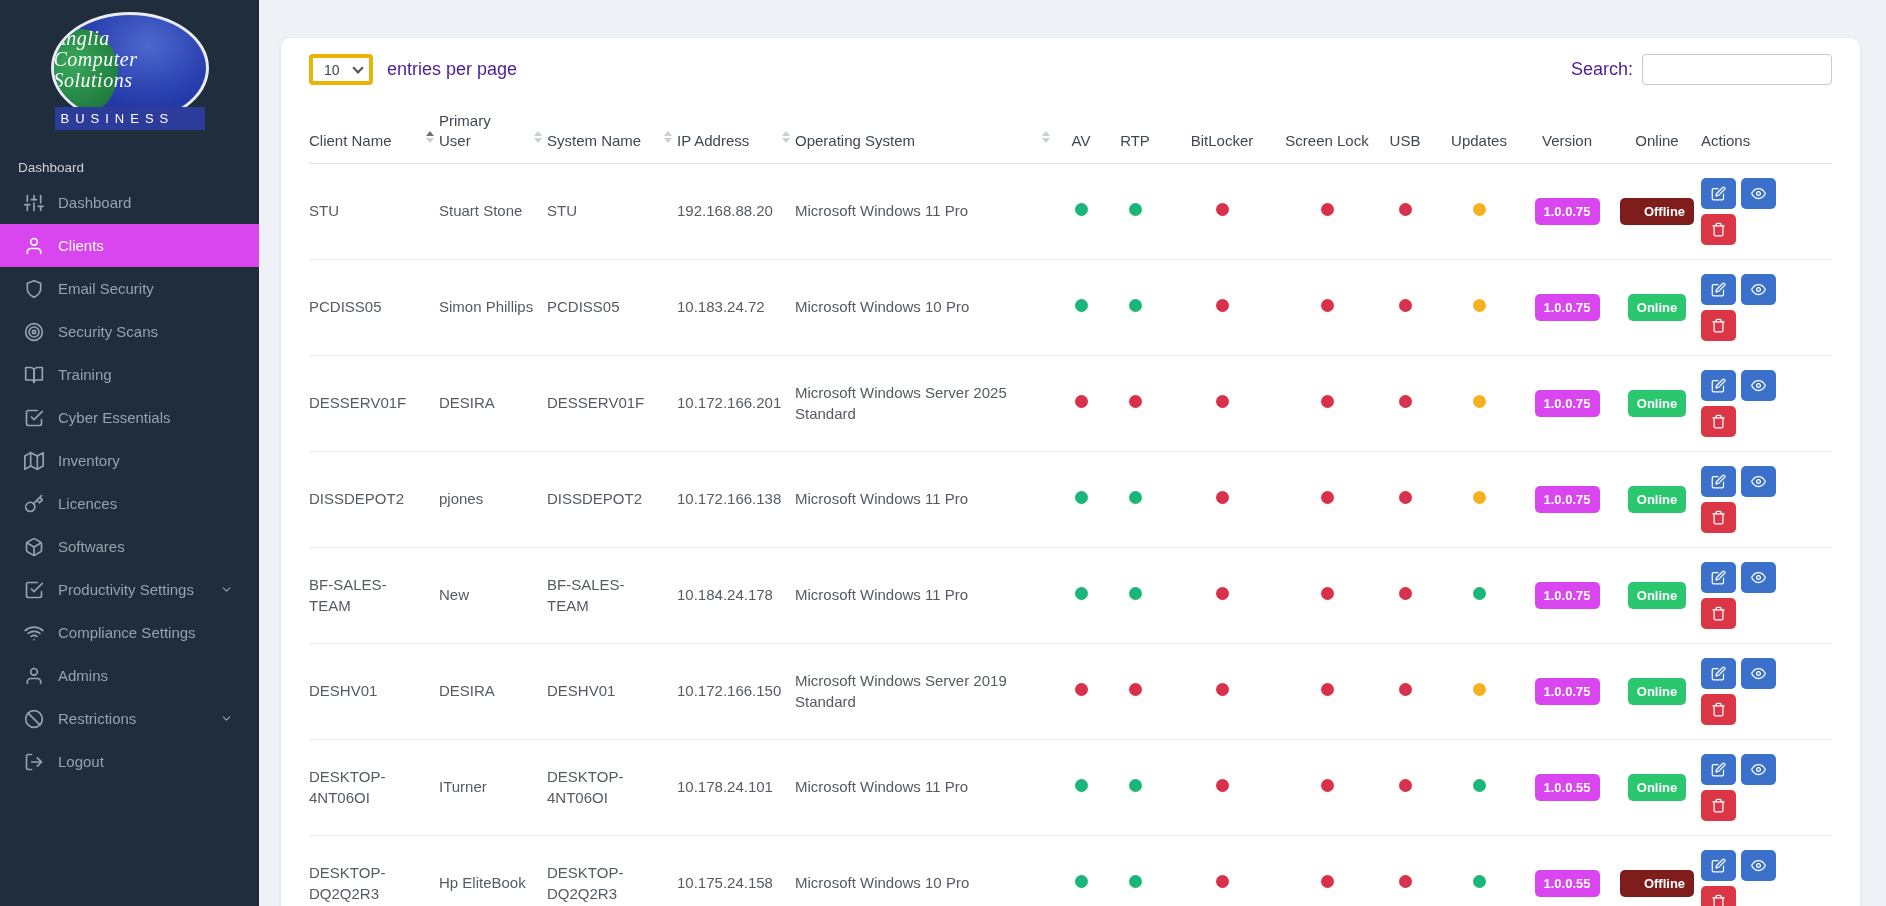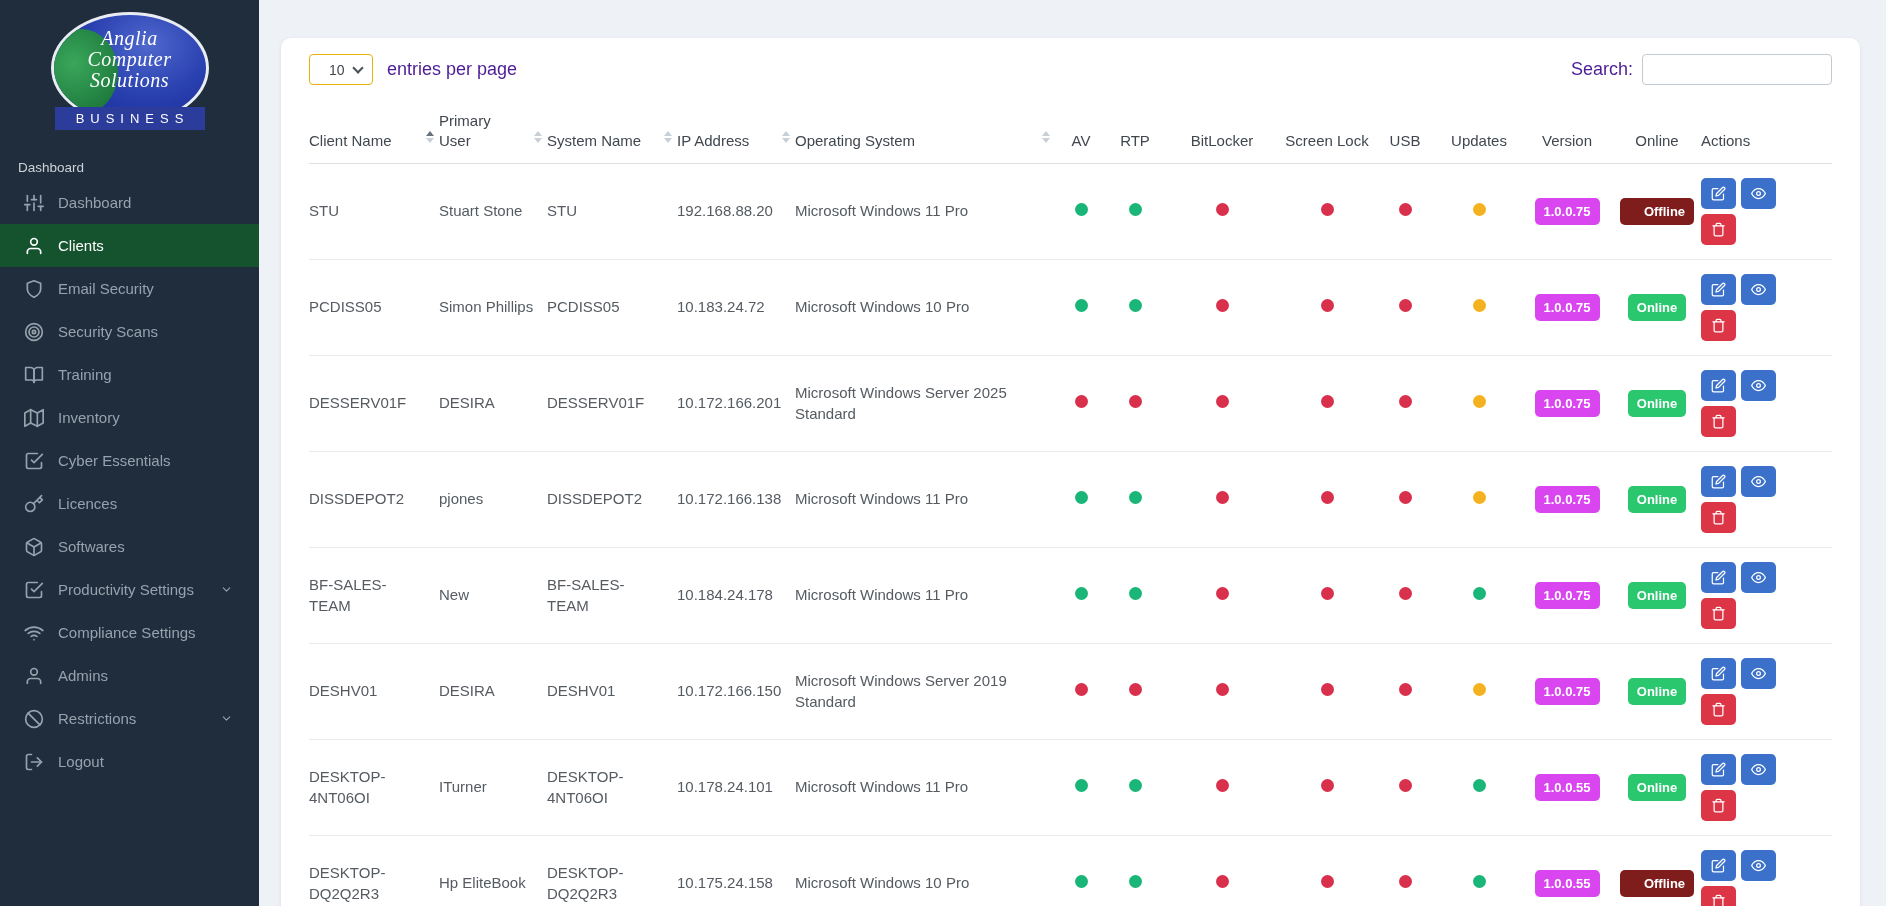--- a/index.html
+++ b/index.html
@@ -2,56 +2,56 @@
 <html><head>
 <meta charset="utf-8">
 <style>
   * { margin:0; padding:0; box-sizing:border-box; }
   html,body { width:1886px; height:906px; overflow:hidden;
     font-family:"Liberation Sans","DejaVu Sans",sans-serif; background:#eef1f6; }
 
   
   .sidebar { position:fixed; left:0; top:0; width:259px; height:906px;
     background:#202d3c; color:#97a2ad; }
-  .logo-wrap { width:170px; margin:12px auto 0; text-align:center; }
+  .logo-wrap { width:170px; margin:12px auto 0; }
   .logo-ellipse { position:relative; width:158px; height:112px; margin:0 auto;
     border-radius:50%; border:3px solid #e9edf3; overflow:hidden;
     background:radial-gradient(ellipse at 62% 28%, #4f68cd 0%, #2a41b0 45%, #1b2f9e 80%); }
   .logo-green { position:absolute; left:-10px; top:14px; width:74px; height:86px;
     border-radius:50%; background:radial-gradient(circle at 40% 40%, #39a75a, #1e7a3d 75%); }
   .logo-text { position:relative; z-index:2; color:#fff; padding-top:13px;
     font-family:"Liberation Serif","DejaVu Serif",serif; font-style:italic;
     font-size:20px; line-height:1.04; letter-spacing:.5px; }
   .logo-banner { position:relative; z-index:3; width:150px; margin:-17px auto 0;
     background:#2b3c9a; color:#fff; font-size:13px; font-weight:normal;
     letter-spacing:6px; padding:4px 0 4px 6px; }
   .side-section { margin:30px 0 6px; padding-left:18px; font-size:13.5px; color:#ccd2d8; }
   .nav { list-style:none; }
   .nav-item { position:relative; display:flex; align-items:center; height:43px;
     padding-left:24px; cursor:pointer; font-size:15px; color:#97a2ad; }
-  .nav-item.active { background:#14532d; color:#fff; }
+  .nav-item.active { background:#d946ef; color:#fff; }
   .nav-icon { width:20px; height:20px; margin-right:14px; display:inline-flex; }
   .nav-icon svg { width:20px; height:20px; stroke:currentColor; fill:none;
     stroke-width:2; stroke-linecap:round; stroke-linejoin:round; }
   .nav-chevron { position:absolute; right:26px; display:inline-flex; }
   .nav-chevron svg { width:13px; height:13px; stroke:currentColor; fill:none;
     stroke-width:2; stroke-linecap:round; stroke-linejoin:round; }
 
   
   .main { margin-left:259px; padding:38px 26px 0 22px; }
   .card { background:#fff; border-radius:10px; box-shadow:0 1px 4px rgba(25,40,60,.08);
     padding:16px 28px 0; min-height:1050px; }
 
   .controls { display:flex; align-items:center; justify-content:space-between;
     margin-bottom:26px; }
   .entries { display:flex; align-items:center; }
   .select-wrap { position:relative; margin-right:14px; }
   .select-wrap select { appearance:none; -webkit-appearance:none; width:64px; height:31px;
-    border:1px solid #eab308; border-radius:4px; background:#fff; font-size:14px;
-    color:#40474f; padding:0 24px 0 19px; font-family:inherit; }
+    border:4px solid #eab308; border-radius:4px; background:#fff; font-size:14px;
+    color:#40474f; padding:0 24px 0 11px; font-family:inherit; }
   .select-wrap .chev { position:absolute; right:11px; top:10px; width:8px; height:8px;
     border-left:2px solid #4a5158; border-bottom:2px solid #4a5158;
     transform:rotate(-45deg); pointer-events:none; }
   .entries-label, .search-label { font-size:18px; color:#4c1d95; }
   .searchbox { display:flex; align-items:center; }
   .searchbox input { width:190px; height:31px; margin-left:9px;
     border:1px solid #c3cad2; border-radius:4px; font-size:14px; padding:0 8px;
     color:#40474f; font-family:inherit; }
 
   
@@ -162,35 +162,35 @@
           <svg viewBox="0 0 24 24">
             <path d="M2 3h6a4 4 0 0 1 4 4v14a3 3 0 0 0-3-3H2z"></path>
             <path d="M22 3h-6a4 4 0 0 0-4 4v14a3 3 0 0 1 3-3h7z"></path>
           </svg>
         </span>
         <span class="nav-label">Training</span>
       </li>
       <li class="nav-item">
         <span class="nav-icon">
           <svg viewBox="0 0 24 24">
+            <polyline points="9 11 12 14 22 4"></polyline>
+            <path d="M21 14v5a2 2 0 0 1-2 2H5a2 2 0 0 1-2-2V5a2 2 0 0 1 2-2h11"></path>
+          </svg>
+        </span>
+        <span class="nav-label">Cyber Essentials</span>
+      </li>
+      <li class="nav-item">
+        <span class="nav-icon">
+          <svg viewBox="0 0 24 24">
             <path d="M1 6v16l7-4 8 4 7-4V2l-7 4-8-4z"></path>
             <line x1="8" y1="2" x2="8" y2="18"></line>
             <line x1="16" y1="6" x2="16" y2="22"></line>
           </svg>
         </span>
         <span class="nav-label">Inventory</span>
-      </li>
-      <li class="nav-item">
-        <span class="nav-icon">
-          <svg viewBox="0 0 24 24">
-            <polyline points="9 11 12 14 22 4"></polyline>
-            <path d="M21 14v5a2 2 0 0 1-2 2H5a2 2 0 0 1-2-2V5a2 2 0 0 1 2-2h11"></path>
-          </svg>
-        </span>
-        <span class="nav-label">Cyber Essentials</span>
       </li>
       <li class="nav-item">
         <span class="nav-icon">
           <svg viewBox="0 0 24 24">
             <path d="M21 2l-2 2m-7.61 7.61a5.5 5.5 0 1 1-7.778 7.778 5.5 5.5 0 0 1 7.777-7.777zm0 0L15.5 7.5m0 0l3 3L22 7l-3-3m-3.5 3.5L19 4"></path>
           </svg>
         </span>
         <span class="nav-label">Licences</span>
       </li>
       <li class="nav-item">

